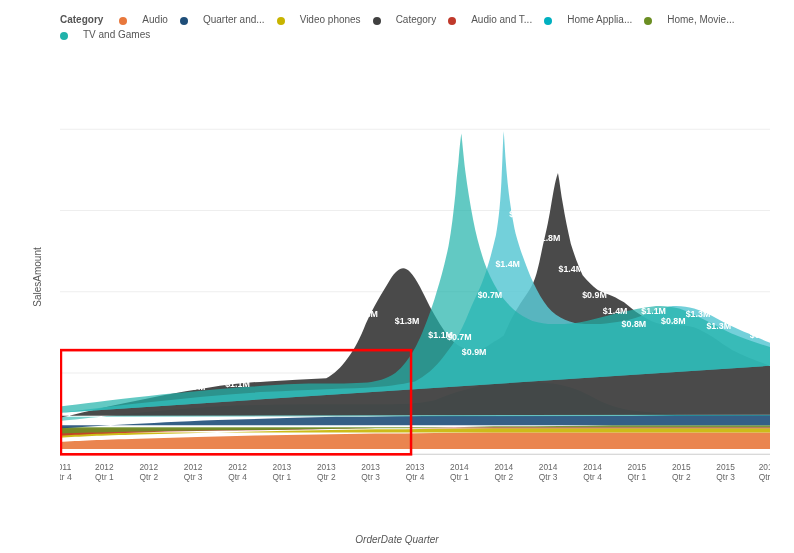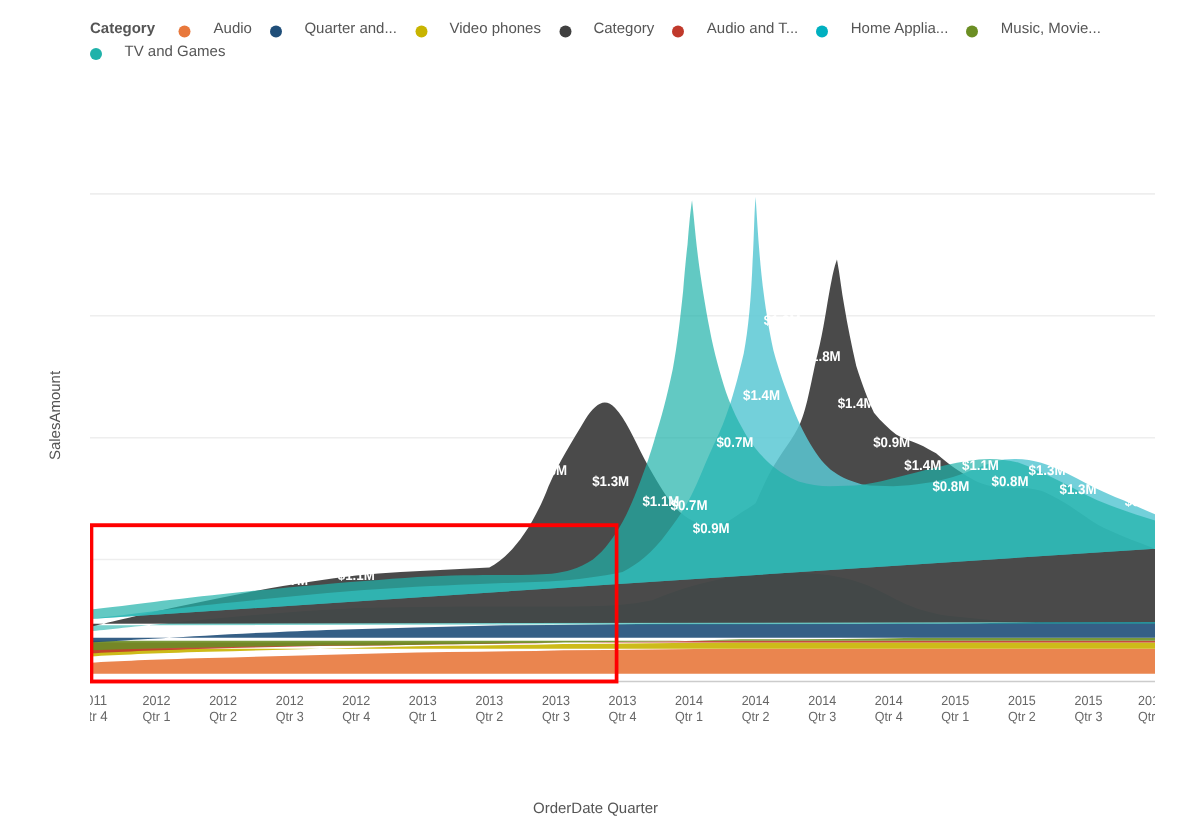--- a/index.html
+++ b/index.html
@@ -61,20 +61,21 @@
     }
 
     
     .x-axis-label {
       position: absolute;
       bottom: 8px;
       left: 50%;
       transform: translateX(-50%);
       font-size: 10px;
       color: #555;
+      font-style: italic;
     }
 
     
     .chart-area {
       position: relative;
       width: 100%;
       height: calc(100% - 35px);
     }
 
     .chart-svg {
@@ -114,21 +115,21 @@
       <div class="legend-item">
         <span class="legend-dot" style="background-color: rgb(192, 57, 43);"></span>
         <span class="legend-label">Audio and T...</span>
       </div>
       <div class="legend-item">
         <span class="legend-dot" style="background-color: rgb(0, 176, 192);"></span>
         <span class="legend-label">Home Applia...</span>
       </div>
       <div class="legend-item">
         <span class="legend-dot" style="background-color: rgb(107, 142, 35);"></span>
-        <span class="legend-label">Music, Movie...</span>
+        <span class="legend-label">Home, Movie...</span>
       </div>
       <div class="legend-item">
         <span class="legend-dot" style="background-color: rgb(32, 178, 170);"></span>
         <span class="legend-label">TV and Games</span>
       </div>
     </div>
 
   <div class="y-axis-label">SalesAmount</div>
 
   <div class="chart-area">

